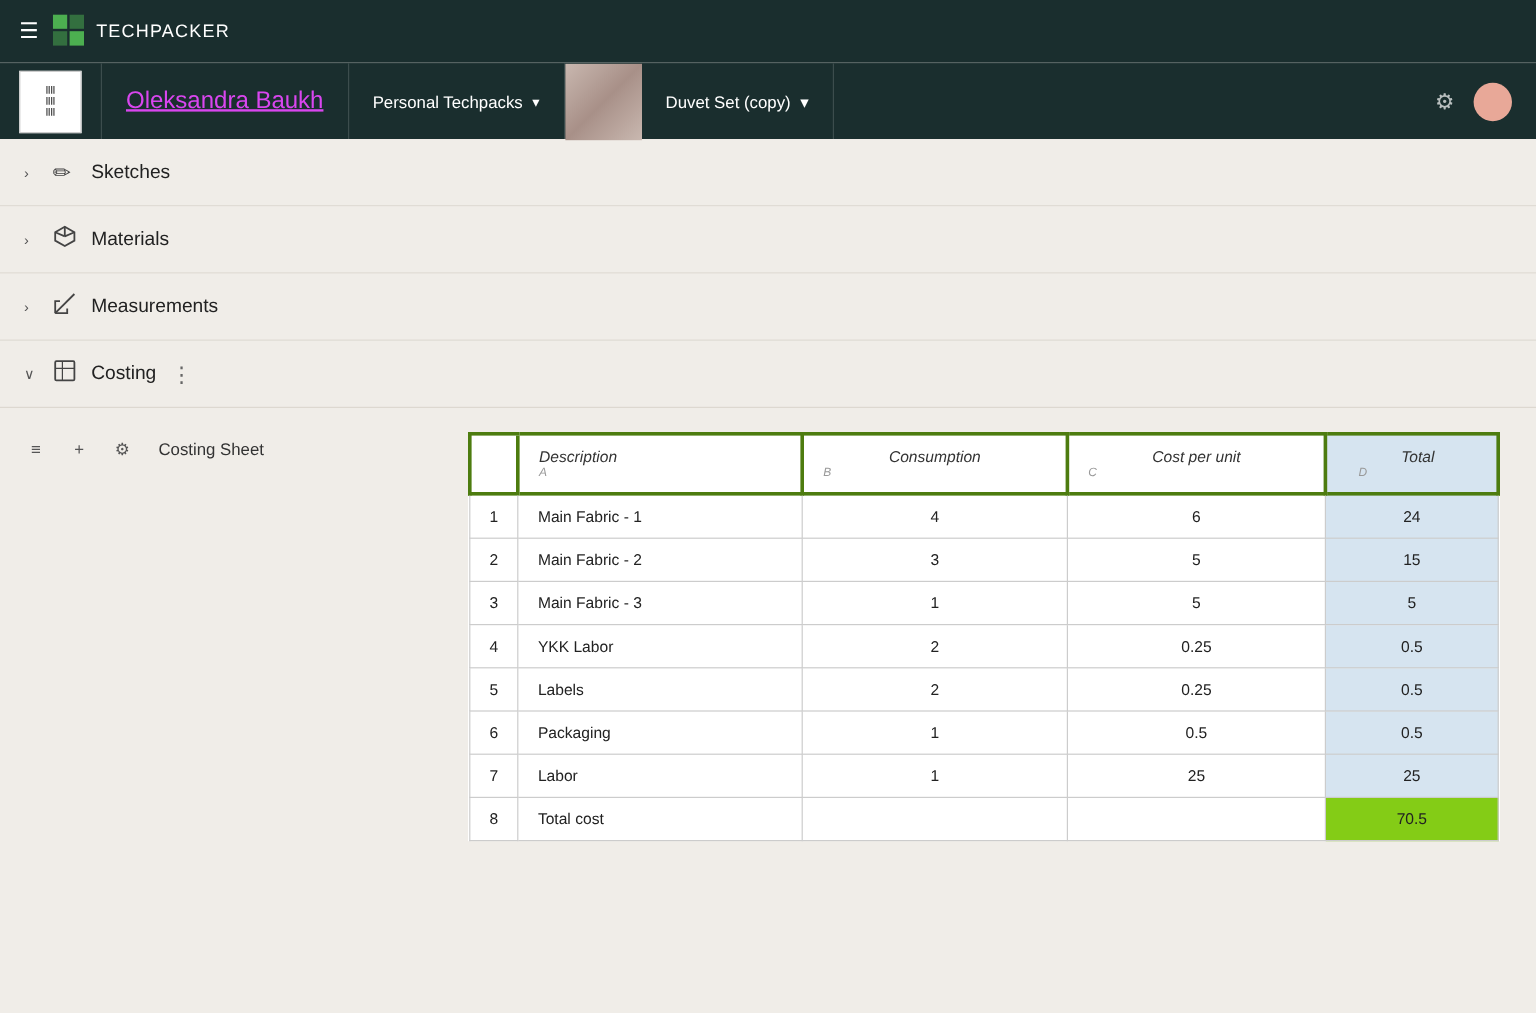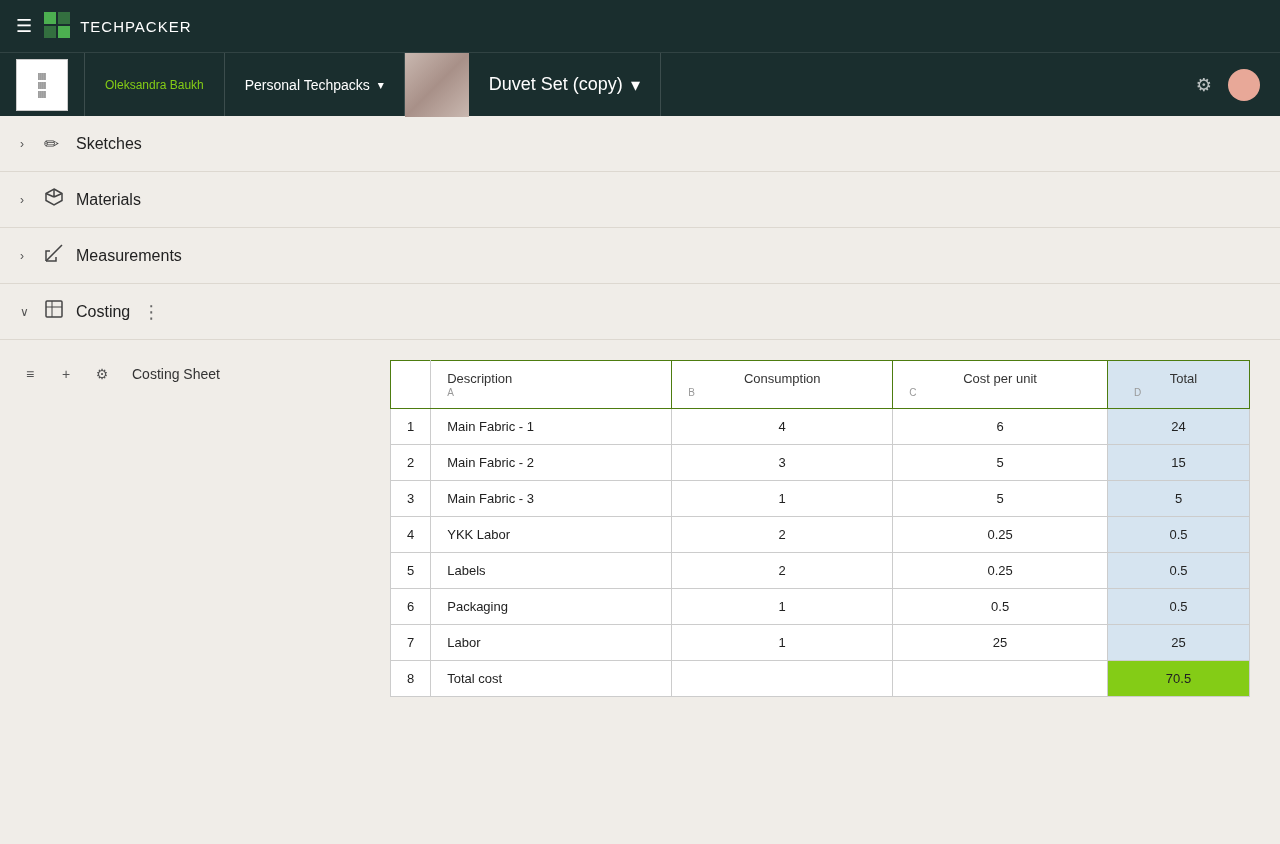--- a/index.html
+++ b/index.html
@@ -53,27 +53,28 @@
       align-items: center;
       justify-content: center;
       font-size: 8px;
       font-weight: bold;
       color: #333;
       text-align: center;
       line-height: 1.2;
       border: 1px solid #ccc;
     }
     .header-user {
-      color: #84cc16;
-      font-size: 12px;
+      color: #d946ef;
+      font-size: 20px;
       padding: 0 20px;
       border-right: 1px solid rgba(255,255,255,0.15);
       height: 100%;
       display: flex;
       align-items: center;
+      text-decoration: underline;
     }
     .header-workspace {
       color: white;
       font-size: 14px;
       padding: 0 20px;
       border-right: 1px solid rgba(255,255,255,0.15);
       height: 100%;
       display: flex;
       align-items: center;
       gap: 8px;
@@ -89,21 +90,21 @@
       align-items: center;
       justify-content: center;
     }
     .product-thumbnail {
       width: 64px;
       height: 64px;
       background: linear-gradient(135deg, #c9b8b0 0%, #a89088 50%, #c9b8b0 100%);
     }
     .header-product-name {
       color: white;
-      font-size: 18px;
+      font-size: 14px;
       padding: 0 20px;
       border-right: 1px solid rgba(255,255,255,0.15);
       height: 100%;
       display: flex;
       align-items: center;
       gap: 8px;
       cursor: pointer;
     }
     .header-actions {
       margin-left: auto;
@@ -200,21 +201,22 @@
       background: white;
       border: 1px solid #ccc;
     }
     .costing-table th {
       background: white;
       padding: 10px 16px;
       text-align: left;
       font-size: 13px;
       font-weight: 500;
       color: #333;
-      border: 1px solid #4d7c0f;
+      border: 3px solid #4d7c0f;
+      font-style: italic;
     }
     .costing-table th.center { text-align: center; }
     .costing-table th .col-letter {
       display: block;
       font-size: 10px;
       color: #999;
       font-weight: 400;
       margin-top: 1px;
     }
     .costing-table td {

